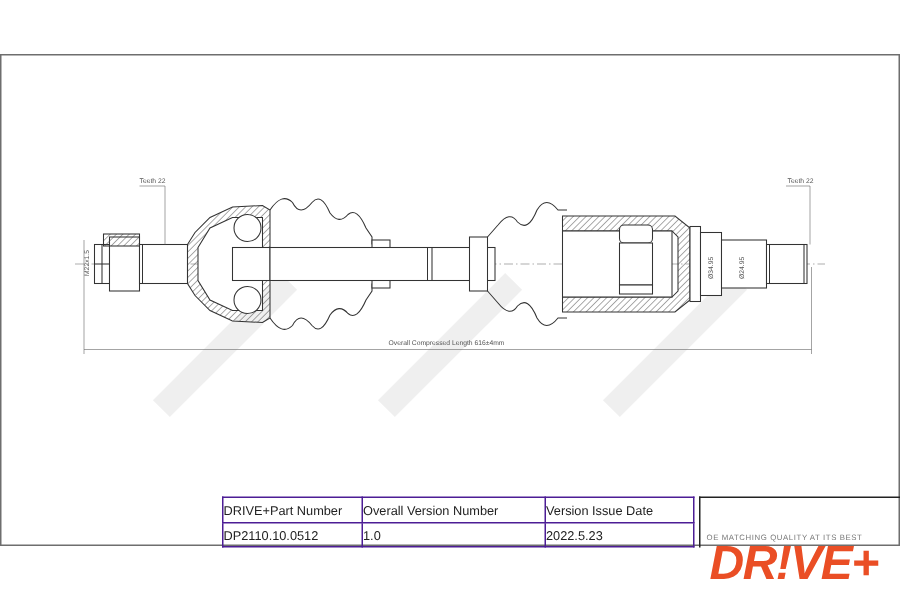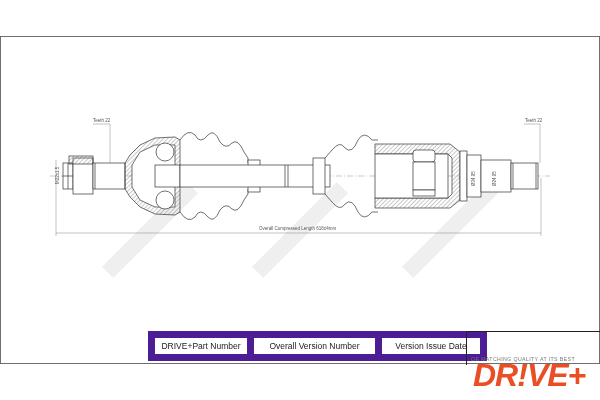--- a/index.html
+++ b/index.html
@@ -2,21 +2,21 @@
 <html><head>
   <meta charset="utf-8">
   <style>
     html, body { margin: 0; padding: 0; background: #ffffff; }
     body { width: 600px; height: 400px; position: relative; overflow: hidden; font-family: "Liberation Sans", sans-serif; }
     .frame { position: absolute; left: 0; top: 36px; width: 598px; height: 327px; border: 1px solid #6e6e6e; border-bottom: none; }
     .frame-bottom { position: absolute; left: 0; top: 363px; width: 600px; height: 1px; background: #6e6e6e; }
     .drawing { position: absolute; left: 0; top: 0; }
     .title-block { position: absolute; left: 148px; top: 331px; width: 452px; height: 33px; }
     .tb-table { position: absolute; left: 0; top: 0; border-collapse: collapse; }
-    .tb-table td { border: 7px solid #4c1d95; font-size: 8.5px; color: #222; text-align: center; padding: 0; height: 15px; }
+    .tb-table td { border: 1px solid #4c1d95; font-size: 8.5px; color: #222; padding: 0; height: 15px; }
     .tb-table td.h { height: 16px; }
     .logo-cell { position: absolute; left: 318px; top: 0; width: 133px; height: 33px; border: 1px solid #222; border-right: none; border-bottom: none; }
     .logo-text { position: absolute; left: 6px; top: 1px; font-size: 32px; font-weight: bold; font-style: italic; color: #ea4e25; letter-spacing: -1px; line-height: 26px; margin-top: 29px; }
     .logo-tag { position: absolute; left: 4px; top: 24px; font-size: 5.2px; color: #777; letter-spacing: 0.4px; white-space: nowrap; }
     .label { position: absolute; font-size: 4.5px; color: #555; white-space: nowrap; }
     .vlabel { position: absolute; font-size: 4.5px; color: #555; white-space: nowrap; transform: rotate(-90deg); transform-origin: left top; }
   </style>
 </head>
 <body>
 
@@ -117,19 +117,24 @@
 <span class="label" style="left:259px; top:226px;">Overall Compressed Length 616±4mm</span>
 
 <div class="title-block">
   <table class="tb-table">
     <tbody>
         <tr>
       <td class="h" style="width:92px;">DRIVE+Part Number</td>
       <td class="h" style="width:121px;">Overall Version Number</td>
       <td class="h" style="width:98px;">Version Issue Date</td>
     </tr>
+    <tr>
+      <td>DP2110.10.0512</td>
+      <td>1.0</td>
+      <td>2022.5.23</td>
+    </tr>
   </tbody>
     </table>
   <div class="logo-cell">
     <span class="logo-text">DR!VE+</span>
     <span class="logo-tag">OE MATCHING QUALITY AT ITS BEST</span>
   </div>
 </div>
 
 </body></html>

